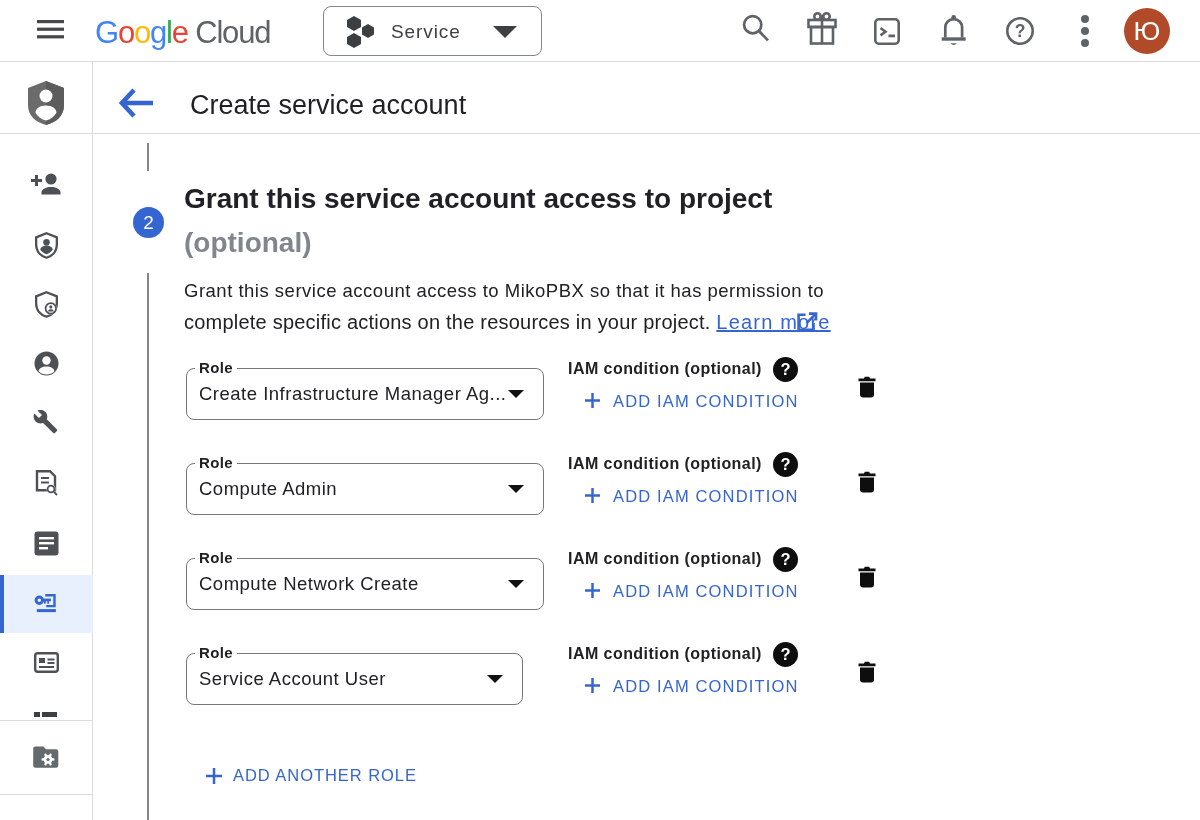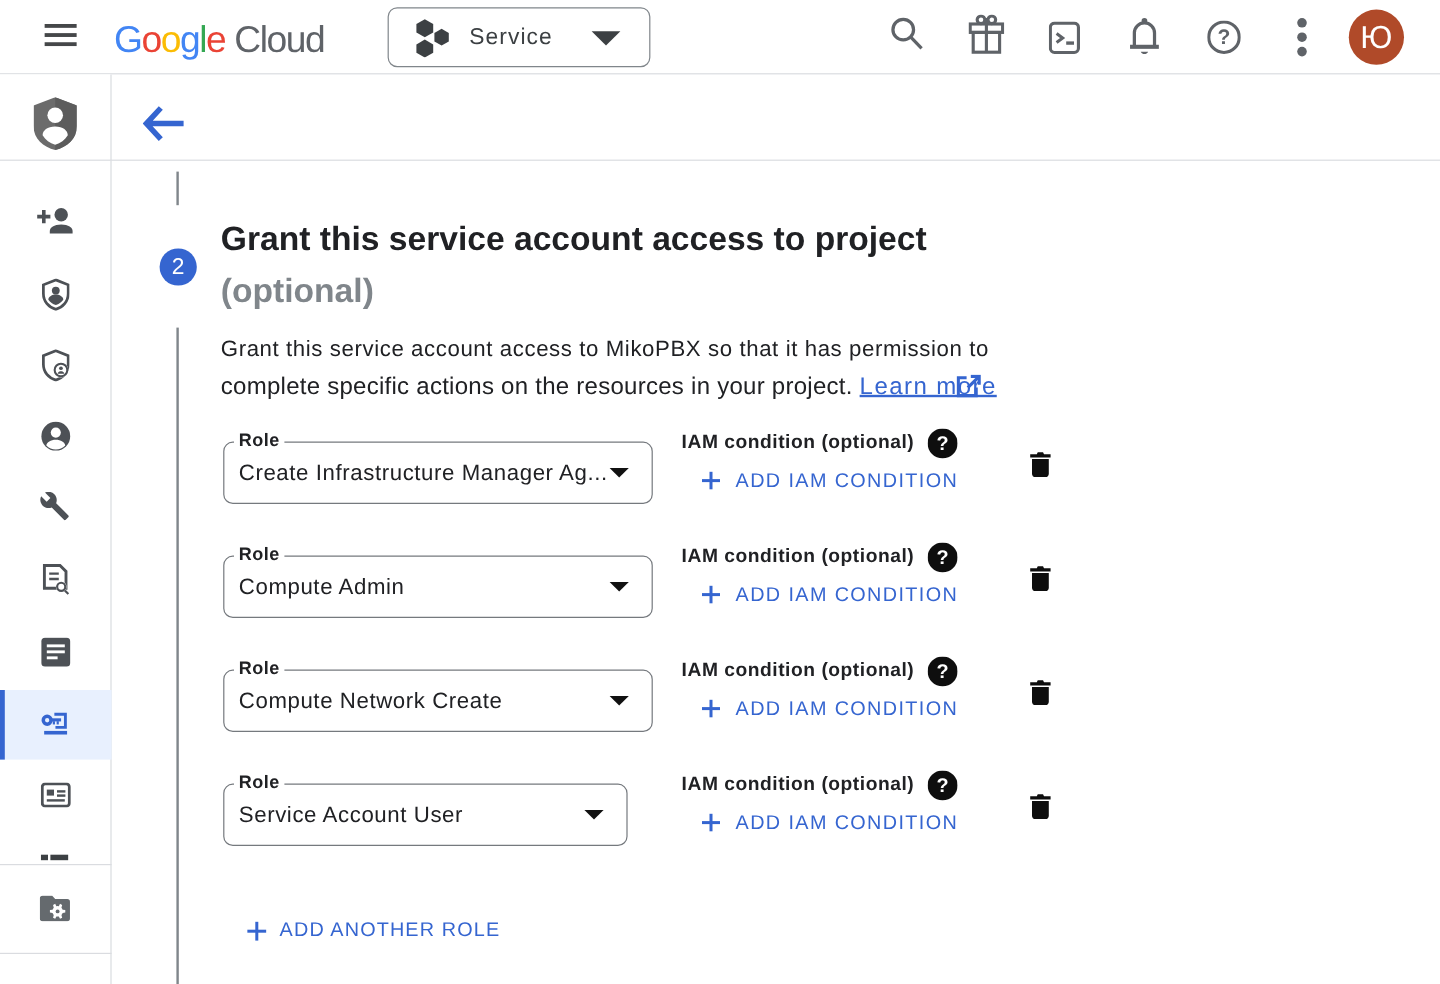--- a/index.html
+++ b/index.html
@@ -155,20 +155,21 @@
     <g fill="#fff">
       <path d="M13 7.2 l1 2 a4.5 4.5 0 0 1 2 0 l1 -2 l1.8 1 l-0.6 2.2 a4.5 4.5 0 0 1 1 1.7 l2.2 0.3 l0 2.1 l-2.2 0.3 a4.5 4.5 0 0 1 -1 1.7 l0.6 2.2 l-1.8 1 l-1 -2 a4.5 4.5 0 0 1 -2 0 l-1 2 l-1.8 -1 l0.6 -2.2 a4.5 4.5 0 0 1 -1 -1.7 l-2.2 -0.3 l0 -2.1 l2.2 -0.3 a4.5 4.5 0 0 1 1 -1.7 l-0.6 -2.2 Z"></path>
     </g>
     <circle cx="15" cy="13.5" r="1.6" fill="#656a6e"></circle>
   </svg>
   <div class="abs" style="left:0;top:794px;width:93px;height:1px;background:#dadce0;"></div>
 
   <svg class="abs" style="left:119px;top:88px;" width="35" height="30" viewBox="0 0 35 30">
     <path d="M15 2 L3 15 L15 28 M3 15 L34 15" fill="none" stroke="#3565d0" stroke-width="4.6"></path>
   </svg>
+  <div class="abs" style="left:190px;top:90px;font-size:27px;color:#202124;">Create service account</div>
 
   <div class="abs" style="left:147px;top:143px;width:2px;height:28px;background:#80868b;"></div>
   <div class="abs" style="left:133px;top:207px;width:31px;height:31px;border-radius:50%;background:#3565d0;color:#fff;font-size:19px;line-height:31px;text-align:center;">2</div>
   <div class="abs" style="left:147px;top:273px;width:2px;height:547px;background:#80868b;"></div>
 
   <div class="abs" style="left:184px;top:183px;font-size:28px;font-weight:bold;color:#202124;letter-spacing:0px;text-align:center;">Grant this service account access to project</div>
   <div class="abs" style="left:184px;top:227px;font-size:28px;font-weight:bold;color:#80868b;letter-spacing:0px;">(optional)</div>
 
   <div class="abs" style="left:184px;top:280px;font-size:18.5px;letter-spacing:0.5px;color:#202124;white-space:pre;">Grant this service account access to MikoPBX so that it has permission to</div>
   <div class="abs" style="left:184px;top:311px;font-size:20px;letter-spacing:0.22px;color:#202124;white-space:pre;">complete specific actions on the resources in your project. <span class="blue" style="text-decoration:underline;letter-spacing:1.2px;">Learn more</span></div>

